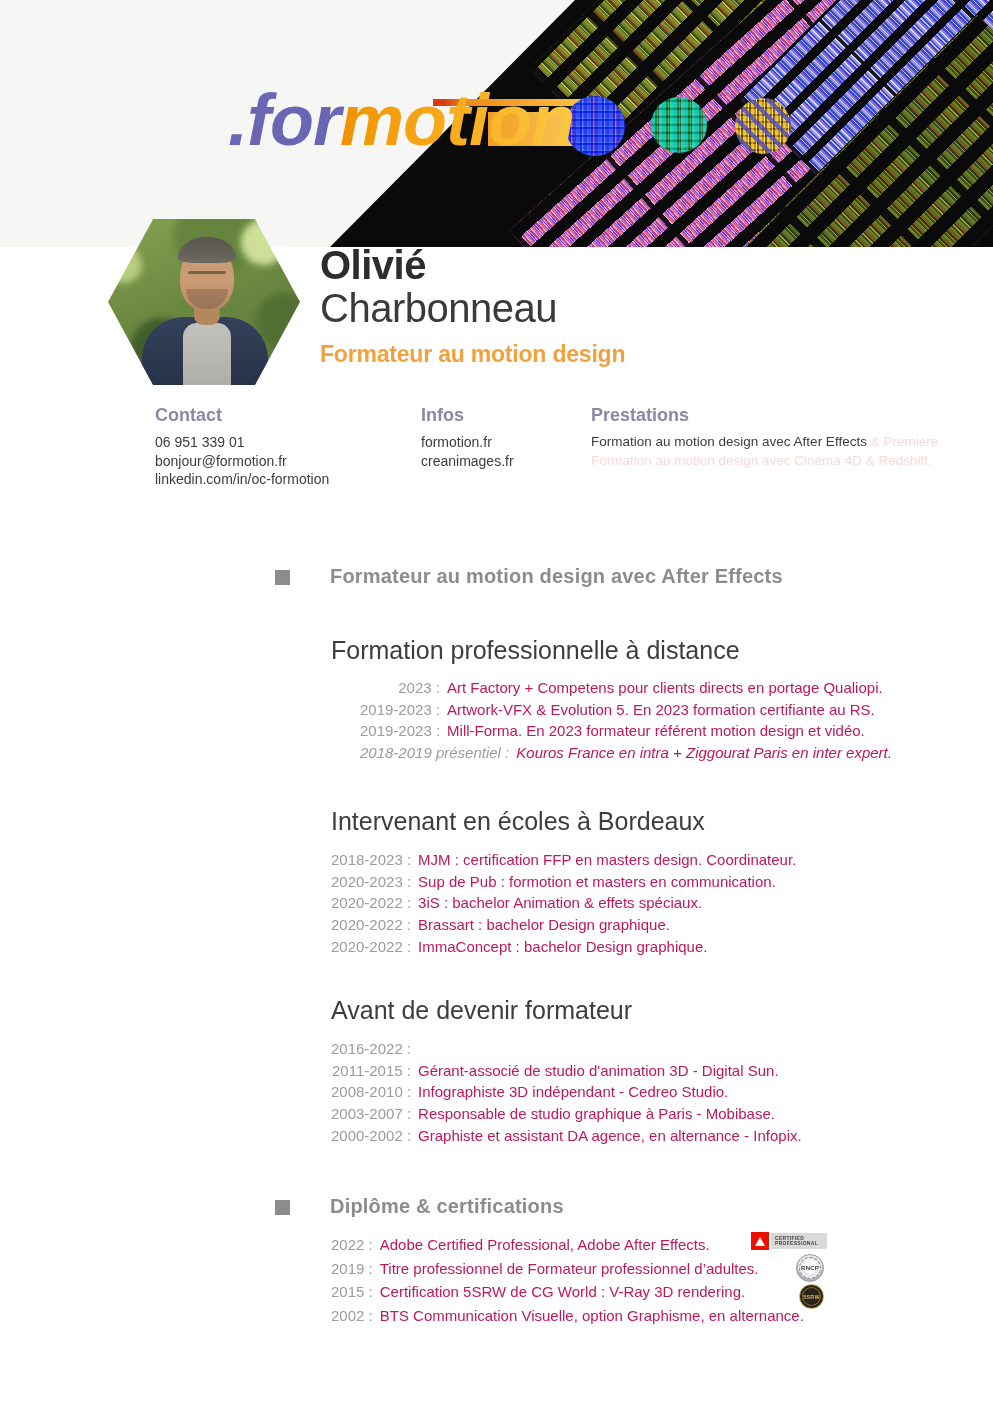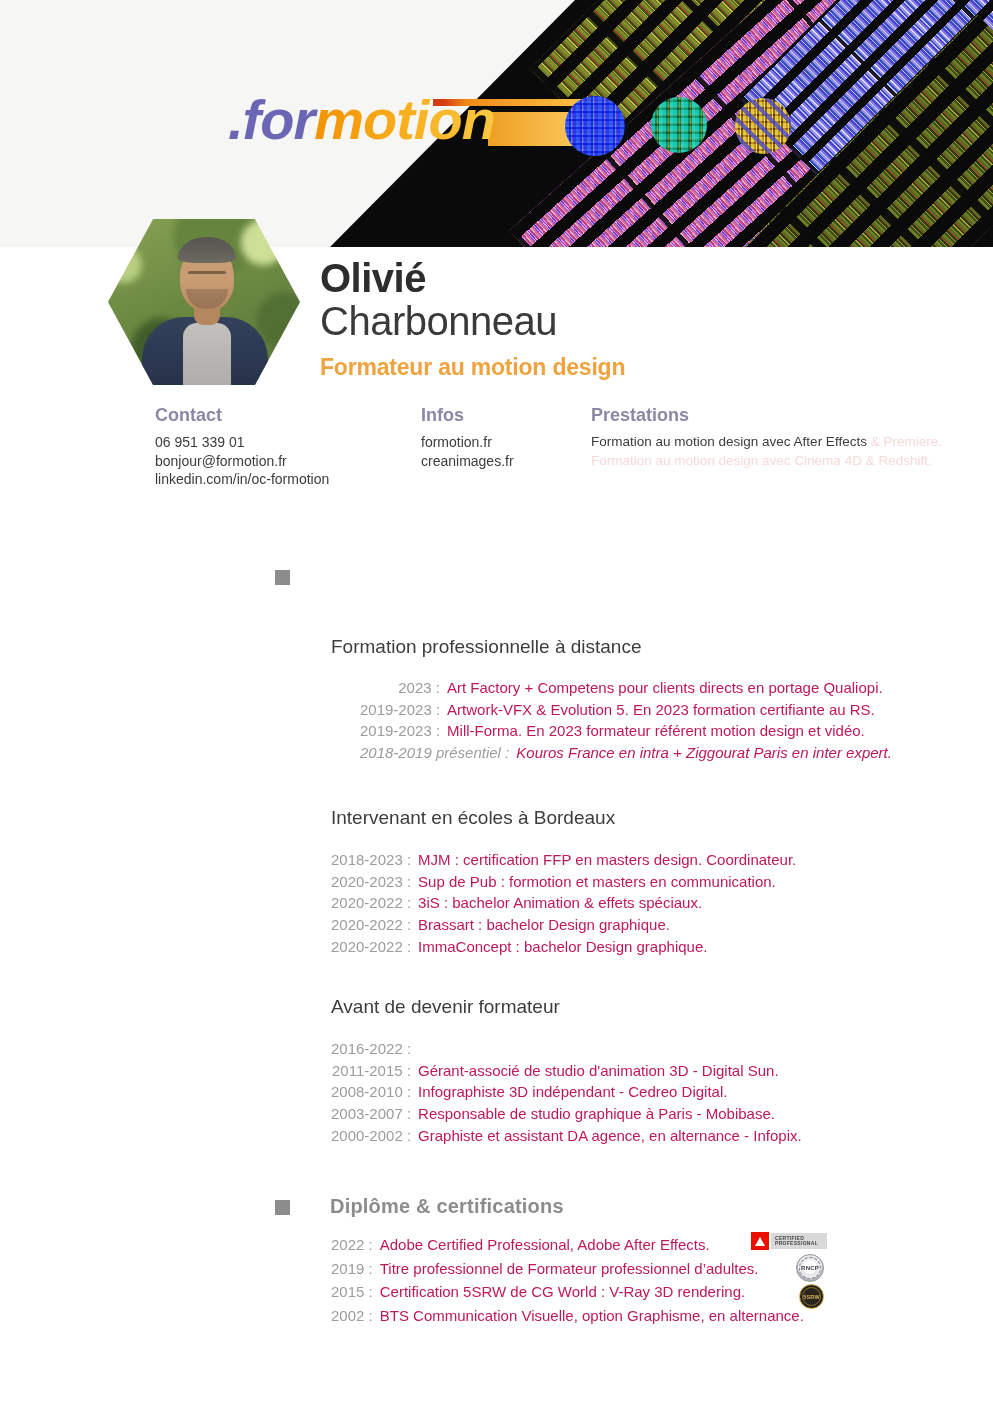--- a/index.html
+++ b/index.html
@@ -53,21 +53,21 @@
       repeating-linear-gradient(45deg, rgba(70,70,210,.75) 0 4px, transparent 4px 12px),
       repeating-linear-gradient(0deg, rgba(230,205,110,.6) 0 3px, rgba(110,85,25,.7) 3px 5px, rgba(250,235,160,.5) 5px 7px),
       repeating-linear-gradient(90deg, #c8a43f 0 3px, #8f6f1f 3px 5px, #e8cc6f 5px 6px, #5f4a17 6px 8px);
     background-blend-mode:normal,overlay,normal; }
 
   .trail-thin { position:absolute; left:433px; top:99px; width:168px; height:7px;
     background:linear-gradient(90deg,#d43b10 0 10px,#f08b1a 34px,#fdc84a 100%); }
   .trail-thick { position:absolute; left:488px; top:112px; width:116px; height:34px;
     background:linear-gradient(90deg,#ef9e22,#fdd36b); }
 
-  .logo { position:absolute; left:228px; top:88px; font-size:56px; line-height:64px;
+  .logo { position:absolute; left:228px; top:88px; font-size:72px; line-height:64px;
           font-style:italic; font-weight:bold; letter-spacing:-1px; white-space:nowrap; }
   .logo-for { color:#6b66b4; }
   .logo-motion { background:linear-gradient(90deg,#f29200,#f8ae1e,#fcc843);
                  -webkit-background-clip:text; background-clip:text; color:transparent; }
 
   
   .hex { position:absolute; left:108px; top:219px; width:192px; height:166px;
          clip-path:polygon(23.5% 0,76.5% 0,100% 50%,76.5% 100%,23.5% 100%,0 50%); }
   .hex-bg { position:absolute; inset:-10px;
     background:
@@ -87,21 +87,21 @@
   .hex .head { position:absolute; left:72px; top:26px; width:54px; height:66px;
     background:linear-gradient(180deg,#c99c74 55%,#b5875f); border-radius:48% 48% 44% 44%; }
   .hex .hair { position:absolute; left:70px; top:18px; width:58px; height:26px;
     background:linear-gradient(180deg,#57554f,#6b6961); border-radius:50% 50% 30% 30% / 85% 85% 20% 20%; }
   .hex .brow { position:absolute; left:80px; top:52px; width:38px; height:3px;
     background:rgba(60,50,40,.55); border-radius:2px; }
   .hex .stubble { position:absolute; left:78px; top:70px; width:42px; height:20px;
     background:rgba(80,65,55,.28); border-radius:0 0 20px 20px; }
 
   
-  .name-block { position:absolute; left:320px; top:256px; }
+  .name-block { position:absolute; left:320px; top:243px; }
   .first-name { font-size:40px; font-weight:bold; color:#2d2d2d; line-height:45px; letter-spacing:-.5px; }
   .last-name  { font-size:40px; font-weight:400; color:#3a3a3a; line-height:41px; letter-spacing:-.5px; }
   .role { margin-top:12px; font-size:23px; font-weight:bold; color:#f0a23e; letter-spacing:-.2px; }
 
   
   .info-col { position:absolute; top:405px; }
   .col-contact { left:155px; width:255px; }
   .col-infos { left:421px; width:160px; }
   .col-prestations { left:591px; width:395px; }
   .col-label { font-size:18px; font-weight:bold; color:#8b87a5; margin-bottom:7px; }
@@ -110,21 +110,21 @@
   .presta-dark { color:#3c3c3c; }
   .presta-faded { color:#f7d9d8; }
 
   
   .sec-bullet { position:absolute; width:15px; height:15px; background:#8c8c8c; }
   .bullet-1 { left:275px; top:570px; }
   .bullet-2 { left:275px; top:1200px; }
   .sec-title { position:absolute; left:330px; font-size:20px; font-weight:bold; color:#8c8c8c; letter-spacing:.2px; }
   .sec-title-1 { top:565px; }
   .sec-title-2 { top:1195px; }
-  .group-title { position:absolute; left:331px; font-size:19px; font-weight:400; color:#3d3d3d; }
+  .group-title { position:absolute; left:331px; font-size:25px; font-weight:400; color:#3d3d3d; }
   .gt-1 { top:636px; } .gt-2 { top:807px; } .gt-3 { top:996px; }
   .entries { position:absolute; left:331px; }
   .en-1 { top:677px;margin-left:29px; } .en-2 { top:849px; } .en-3 { top:1038px; } .en-4 { top:1233px; }
   .entry-row { display:flex; font-size:15px; line-height:21.7px; white-space:nowrap; }
   .en-4 .entry-row { line-height:23.5px; }
   .entry-year { min-width:80px; text-align:right; color:#9c9c9c; flex:0 0 auto; }
   .en-4 .entry-year { min-width:33px; }
   .entry-year::after { content:" :"; }
   .entry-text { margin-left:7px; color:#be185d; }
   .entry-row[data-style="italic"] { font-style:italic; }
@@ -204,20 +204,21 @@
       </div>
   </div>
 
   <div class="info-col col-prestations">
     <div class="col-label">Prestations</div>
     <div class="presta-line"><span class="presta-dark">Formation au motion design avec After Effects</span><span class="presta-faded"> &amp; Premiere.</span></div>
     <div class="presta-line presta-faded">Formation au motion design avec Cinema 4D &amp; Redshift.</div>
   </div>
 
   <div class="sec-bullet bullet-1"></div>
+  <h2 class="sec-title sec-title-1">Formateur au motion design avec After Effects</h2>
 
   <h3 class="group-title gt-1">Formation professionnelle à distance</h3>
   <div class="entries en-1">
 
       <div class="entry-row" data-style="normal">
         <span class="entry-year">2023</span>
         <span class="entry-text">Art Factory + Competens pour clients directs en portage Qualiopi.</span>
       </div>
 
       <div class="entry-row" data-style="normal">
@@ -272,21 +273,21 @@
         <span class="entry-year">2016-2022</span>
       </div>
 
       <div class="entry-row" data-style="normal">
         <span class="entry-year">2011-2015</span>
         <span class="entry-text">Gérant-associé de studio d'animation 3D - Digital Sun.</span>
       </div>
 
       <div class="entry-row" data-style="normal">
         <span class="entry-year">2008-2010</span>
-        <span class="entry-text">Infographiste 3D indépendant - Cedreo Digital.</span>
+        <span class="entry-text">Infographiste 3D indépendant - Cedreo Studio.</span>
       </div>
 
       <div class="entry-row" data-style="normal">
         <span class="entry-year">2003-2007</span>
         <span class="entry-text">Responsable de studio graphique à Paris - Mobibase.</span>
       </div>
 
       <div class="entry-row" data-style="normal">
         <span class="entry-year">2000-2002</span>
         <span class="entry-text">Graphiste et assistant DA agence, en alternance - Infopix.</span>

